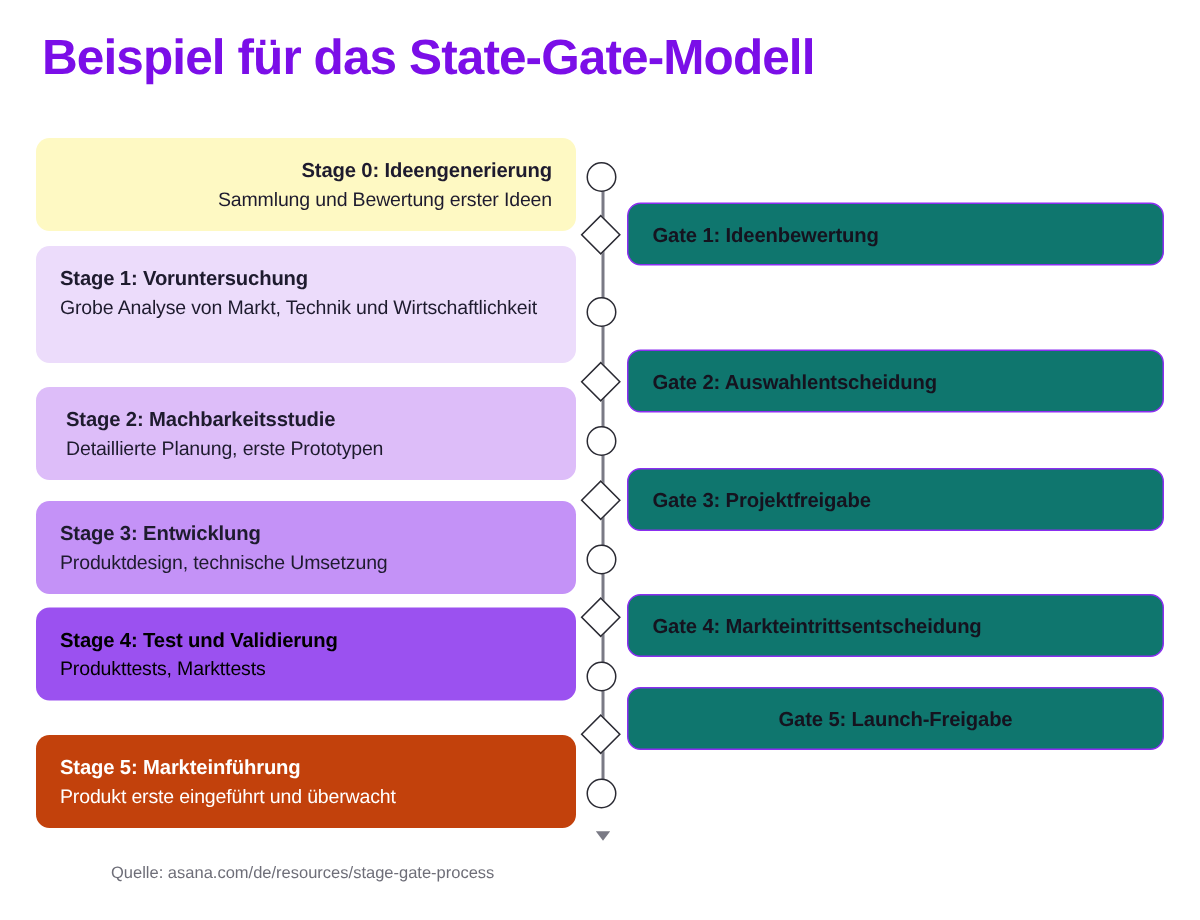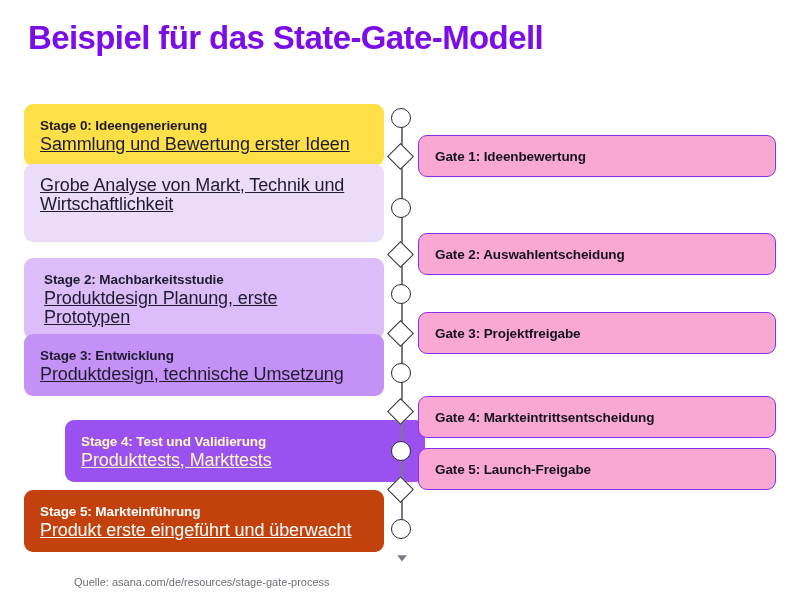--- a/index.html
+++ b/index.html
@@ -52,25 +52,24 @@
     border-radius: 9px;
     padding: 12px 16px 12px 16px;
   }
   .stage-title {
     font-size: 13.5px;
     font-weight: 700;
     line-height: 19px;
     letter-spacing: -0.1px;
   }
   .stage-desc {
-    font-size: 18px;
+    font-size: 13px;
     font-weight: 400;
     line-height: 19px;
     letter-spacing: -0.1px;
-    text-decoration: underline;
   }
 
   
   .timeline {
     position: absolute;
     left: 384px;
     top: 88px;
     width: 36px;
     height: 470px;
   }
@@ -117,21 +116,21 @@
     width: 358px;
   }
   .gate-box {
     position: absolute;
     left: 0;
     width: 358px;
     height: 42px;
     box-sizing: border-box;
     border: 1.5px solid #8b2ef0;
     border-radius: 9px;
-    background: #f9a8d4;
+    background: #0f766e;
     display: flex;
     align-items: center;
     padding: 0 16px;
   }
   .gate-label {
     font-size: 13.5px;
     font-weight: 700;
     letter-spacing: -0.1px;
     color: #15131f;
   }
@@ -149,36 +148,37 @@
   }
 </style>
 </head>
 <body>
 
 <div class="canvas">
 
   <div class="page-title" style="color: rgb(123, 14, 232);">Beispiel für das State-Gate-Modell</div>
 
   <div class="stages-col">
-      <div class="stage-box" style="top: 16px; min-height: 60px; background: #fde047; color: rgb(30, 27, 46);">
+      <div class="stage-box" style="top: 4px; min-height: 60px; background: #fef9c3; color: rgb(30, 27, 46); text-align: right;">
         <div class="stage-title">Stage 0: Ideengenerierung</div>
         <div class="stage-desc">Sammlung und Bewertung erster Ideen</div>
       </div>
       <div class="stage-box" style="top: 76px; min-height: 78px; background: rgb(236, 220, 251); color: rgb(30, 27, 46);">
+        <div class="stage-title">Stage 1: Voruntersuchung</div>
         <div class="stage-desc">Grobe Analyse von Markt, Technik und Wirtschaftlichkeit</div>
       </div>
       <div class="stage-box" style="top: 170px; min-height: 58px; background: rgb(221, 189, 249); color: rgb(30, 27, 46); padding-left: 20px;">
         <div class="stage-title">Stage 2: Machbarkeitsstudie</div>
-        <div class="stage-desc">Produktdesign Planung, erste Prototypen</div>
+        <div class="stage-desc">Detaillierte Planung, erste Prototypen</div>
       </div>
       <div class="stage-box" style="top: 246px; min-height: 58px; background: rgb(196, 146, 247); color: rgb(30, 27, 46);">
         <div class="stage-title">Stage 3: Entwicklung</div>
         <div class="stage-desc">Produktdesign, technische Umsetzung</div>
       </div>
-      <div class="stage-box" style="top: 332px; min-height: 62px; background: rgb(155, 81, 240); color: #fef9c3; margin-left: 41px;">
+      <div class="stage-box" style="top: 317px; min-height: 62px; background: rgb(155, 81, 240); color: #000000;">
         <div class="stage-title">Stage 4: Test und Validierung</div>
         <div class="stage-desc">Produkttests, Markttests</div>
       </div>
       <div class="stage-box" style="top: 402px; min-height: 62px; background: #c2410c; color: rgb(255, 255, 255);">
         <div class="stage-title">Stage 5: Markteinführung</div>
         <div class="stage-desc">Produkt erste eingeführt und überwacht</div>
       </div>
     </div>
 
   <div class="timeline">
@@ -205,20 +205,20 @@
       </div>
       <div class="gate-box" style="top: 145px; border-color: rgb(139, 46, 240);">
         <span class="gate-label">Gate 2: Auswahlentscheidung</span>
       </div>
       <div class="gate-box" style="top: 224px; border-color: rgb(139, 46, 240);">
         <span class="gate-label">Gate 3: Projektfreigabe</span>
       </div>
       <div class="gate-box" style="top: 288px; border-color: rgb(139, 46, 240); margin-top: 20px;">
         <span class="gate-label">Gate 4: Markteintrittsentscheidung</span>
       </div>
-      <div class="gate-box" style="top: 360px; border-color: rgb(139, 46, 240);">
+      <div class="gate-box" style="top: 370px; border-color: rgb(139, 46, 240); justify-content: center;">
         <span class="gate-label">Gate 5: Launch-Freigabe</span>
       </div>
     </div>
 
   <div class="source-note">Quelle: asana.com/de/resources/stage-gate-process</div>
 
 </div>
 
 </body></html>

